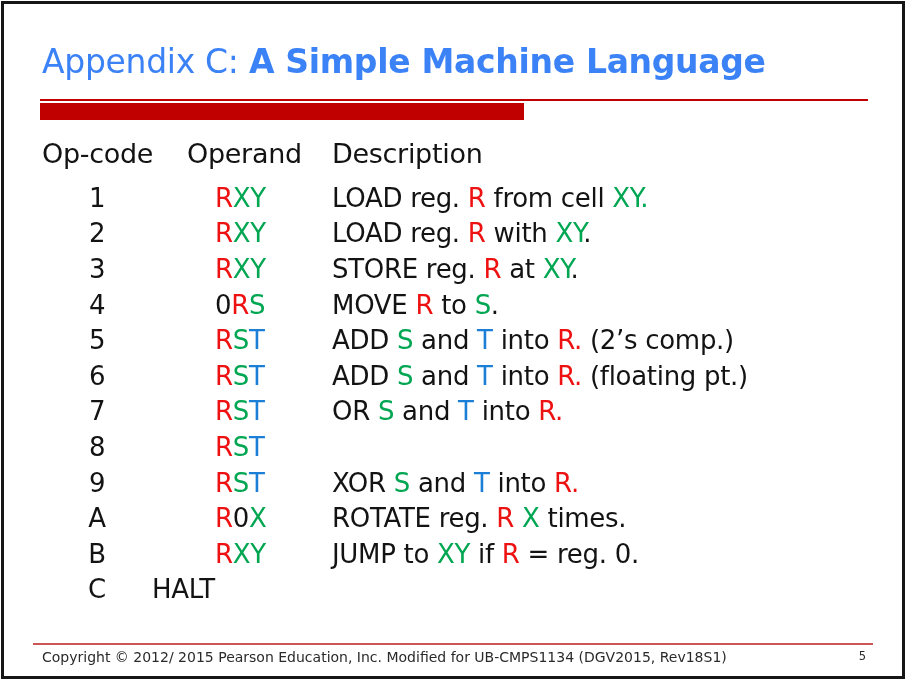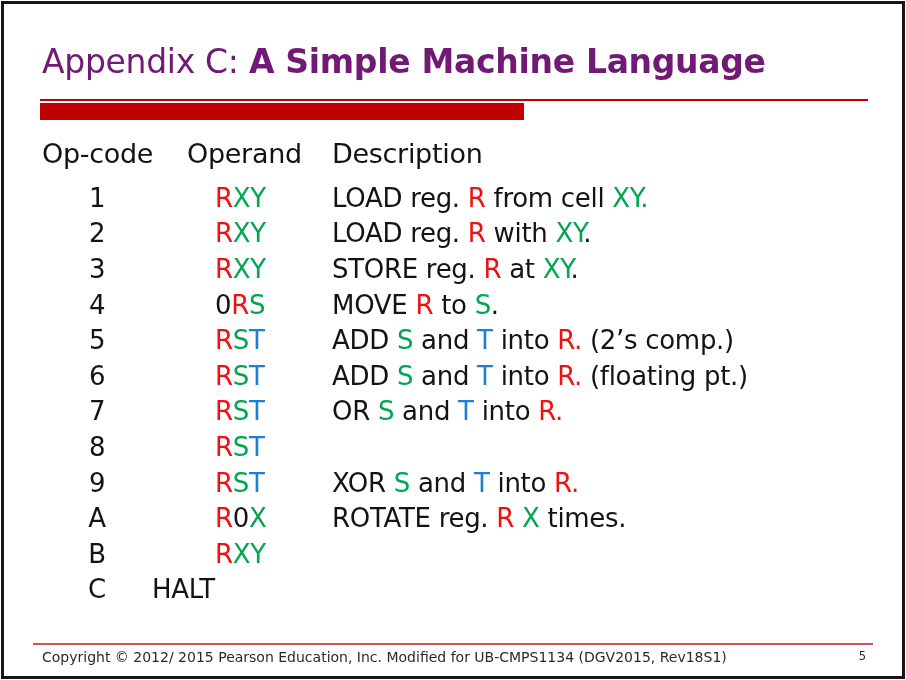--- a/index.html
+++ b/index.html
@@ -13,21 +13,21 @@
   }
   .frame {
     position: absolute; inset: 1px;
     border: 3px solid #161616;
     pointer-events: none;
   }
   
   .title {
     position: absolute; left: 42px; top: 42px;
     font-size: 33px; letter-spacing: -0.3px;
-    white-space: nowrap; color: #701a75;
+    white-space: nowrap; color: #3b82f6;
   }
   .title b { font-weight: bold; }
   
   .rule-thin {
     position: absolute; left: 40px; top: 99px;
     width: 828px; height: 2px;
     background: var(--bar, #c00000);
   }
   .rule-thick {
     position: absolute; left: 40px; top: 103px;
@@ -131,20 +131,21 @@
         <span class="cell-desc"><span class="c-k">XOR </span><span class="c-g">S</span><span class="c-k"> and </span><span class="c-b">T</span><span class="c-k"> into </span><span class="c-r">R.</span></span>
       </div>
       <div class="trow">
         <span class="cell-op">A</span>
         <span class="cell-operand"><span class="c-r">R</span><span class="c-k">0</span><span class="c-g">X</span></span>
         <span class="cell-desc"><span class="c-k">ROTATE reg. </span><span class="c-r">R</span><span class="c-k"> </span><span class="c-g">X</span><span class="c-k"> times.</span></span>
       </div>
       <div class="trow">
         <span class="cell-op">B</span>
         <span class="cell-operand"><span class="c-r">R</span><span class="c-g">XY</span></span>
+        <span class="cell-desc"><span class="c-k">JUMP to </span><span class="c-g">XY</span><span class="c-k"> if </span><span class="c-r">R</span><span class="c-k"> = reg. 0.</span></span>
       </div>
       <div class="trow">
         <span class="cell-op">C</span>
         <span class="cell-desc"><span class="c-k">HALT</span></span>
       </div>
     </div>
 </div>
 
 <div class="footer-rule"></div>
 <div class="footer-text">Copyright © 2012/ 2015 Pearson Education, Inc. Modified for UB-CMPS1134 (DGV2015, Rev18S1)</div>

